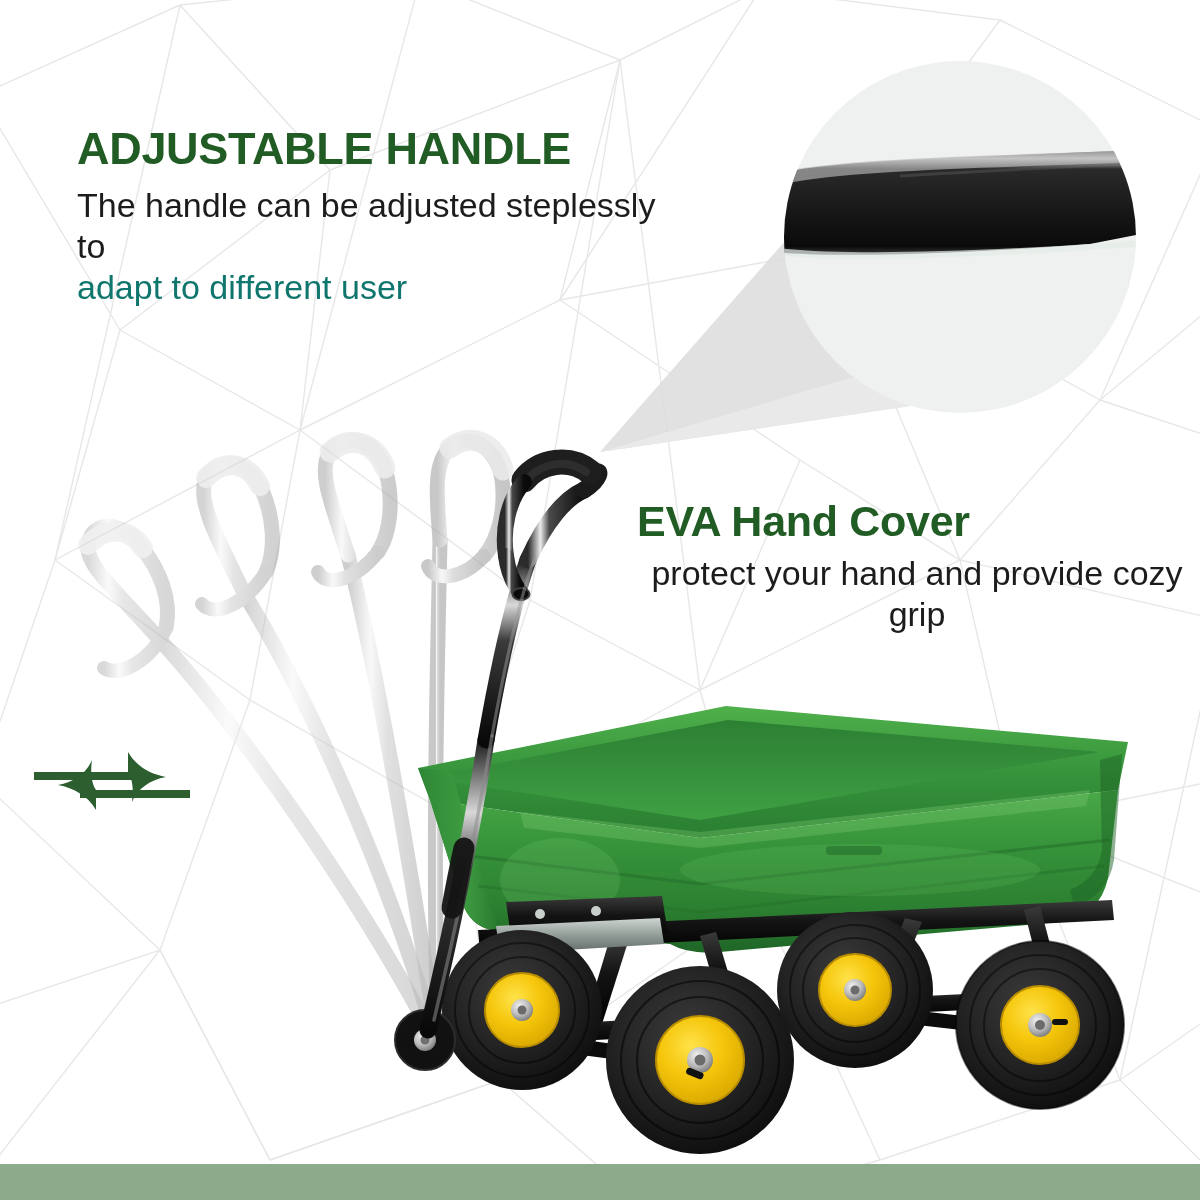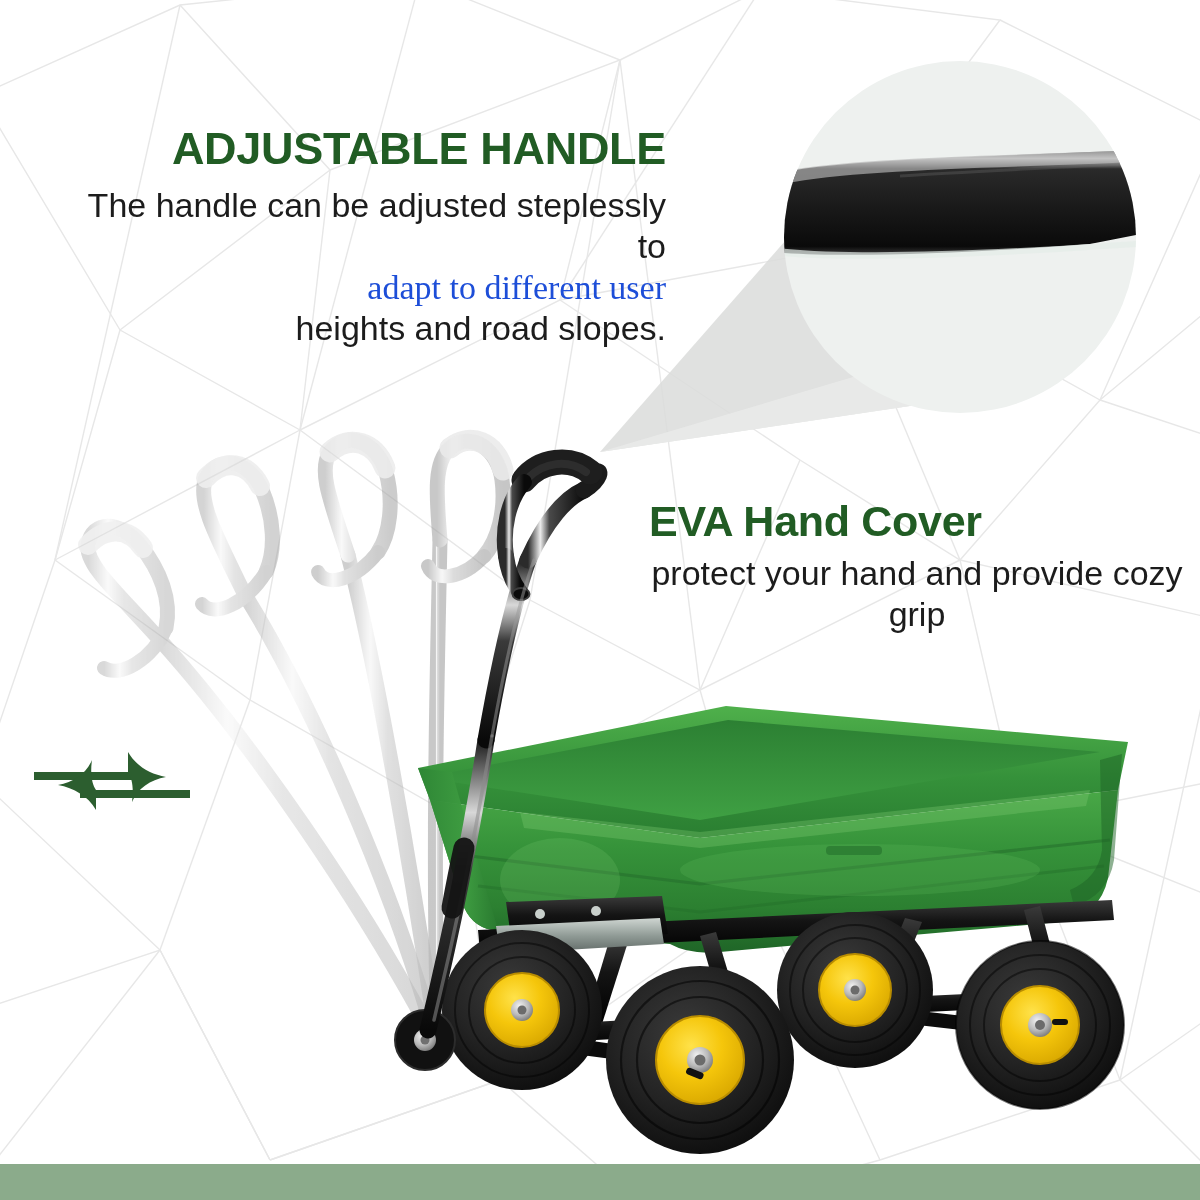--- a/index.html
+++ b/index.html
@@ -22,21 +22,21 @@
 
   
   .magnifier-layer{position:absolute;left:0;top:0;width:1200px;height:1200px;z-index:3;pointer-events:none;}
 
   
   .product-layer{position:absolute;left:0;top:0;width:1200px;height:1200px;z-index:2;}
 
   
   .text-block{position:absolute;z-index:6;}
 
-  #block-handle{left:86px;top:126px;width:580px;text-align:right;}
+  #block-handle{left:77px;top:126px;width:580px;}
   #block-eva{left:637px;top:500px;width:560px;}
 
   .heading{
     font-weight:bold;
     color:#215C24;
     letter-spacing:-0.3px;
     line-height:1.0;
     margin:0;
   }
   #heading-handle{font-size:45px;}
@@ -395,25 +395,24 @@
       <path d="M64 66 C 56 52 42 44 26 41 C 42 38 54 30 60 16 C 58 30 60 40 64 46 Z"></path>
     </g>
   </svg>
 
   <div class="footer-bar" style="background:#8BAB8B;"></div>
 
   <div class="text-block" id="block-handle">
     <h1 class="heading" id="heading-handle" style="color: rgb(33, 92, 36);">ADJUSTABLE HANDLE</h1>
     <div id="body-handle">
       <p class="body-text" style="color: rgb(28, 28, 28);">The handle can be adjusted steplessly to</p>
-      <p class="body-text" style="color: #1d4ed8; font-family: Liberation Serif, serif;">adapt to different user</p>
-      <p class="body-text" style="color: rgb(28, 28, 28);">heights and road slopes.</p>
+      <p class="body-text" style="color: #0f766e;">adapt to different user</p>
     </div>
   </div>
 
   <div class="text-block" id="block-eva">
-    <h1 class="heading" id="heading-eva" style="color: rgb(33, 92, 36); margin-left: 12px;">EVA Hand Cover</h1>
+    <h1 class="heading" id="heading-eva" style="color: rgb(33, 92, 36);">EVA Hand Cover</h1>
     <div id="body-eva">
       <p class="body-text" style="color: rgb(28, 28, 28); text-align: center;">protect your hand and provide cozy grip</p>
     </div>
   </div>
 
 </div>
 
 </body></html>

